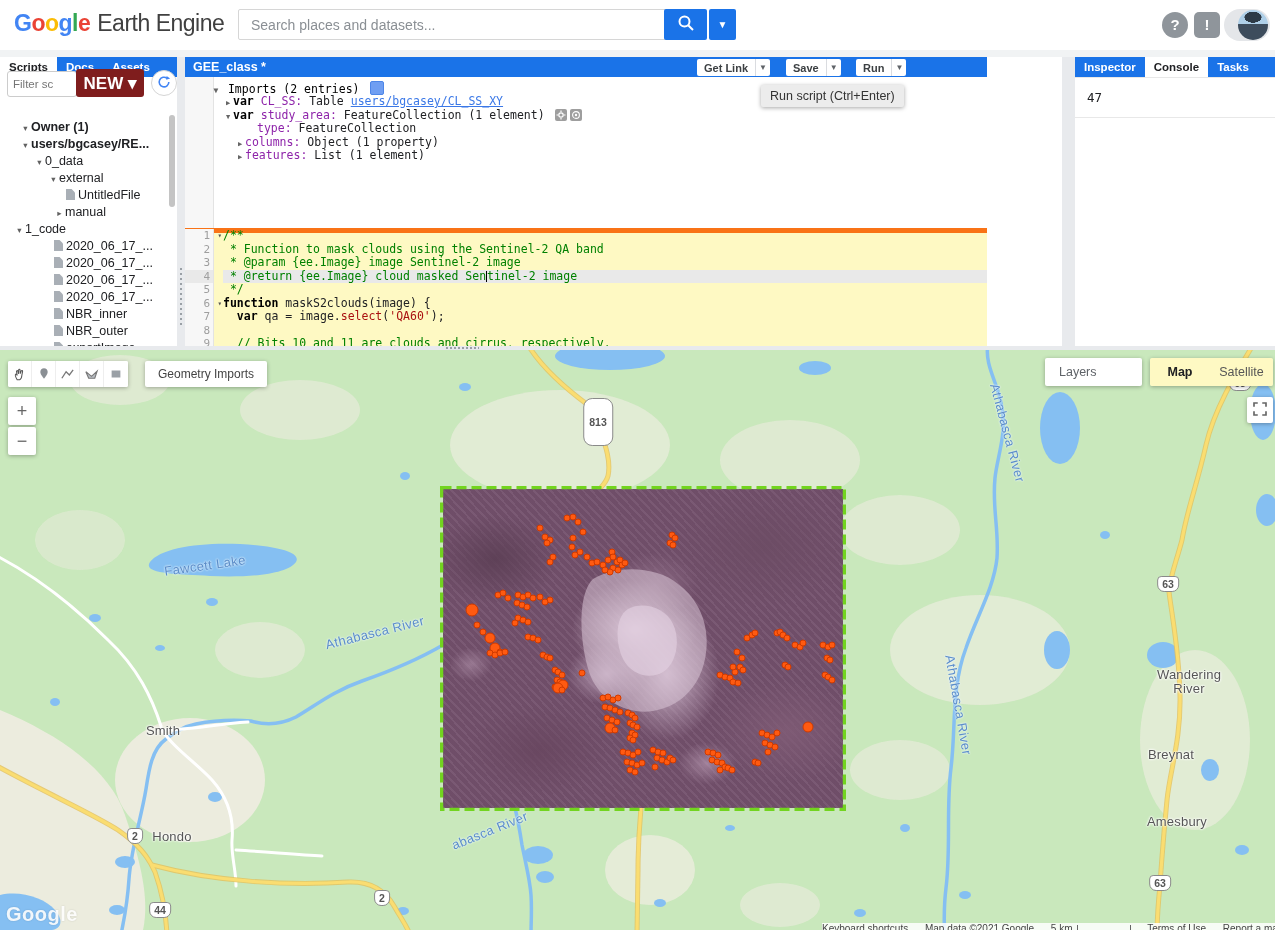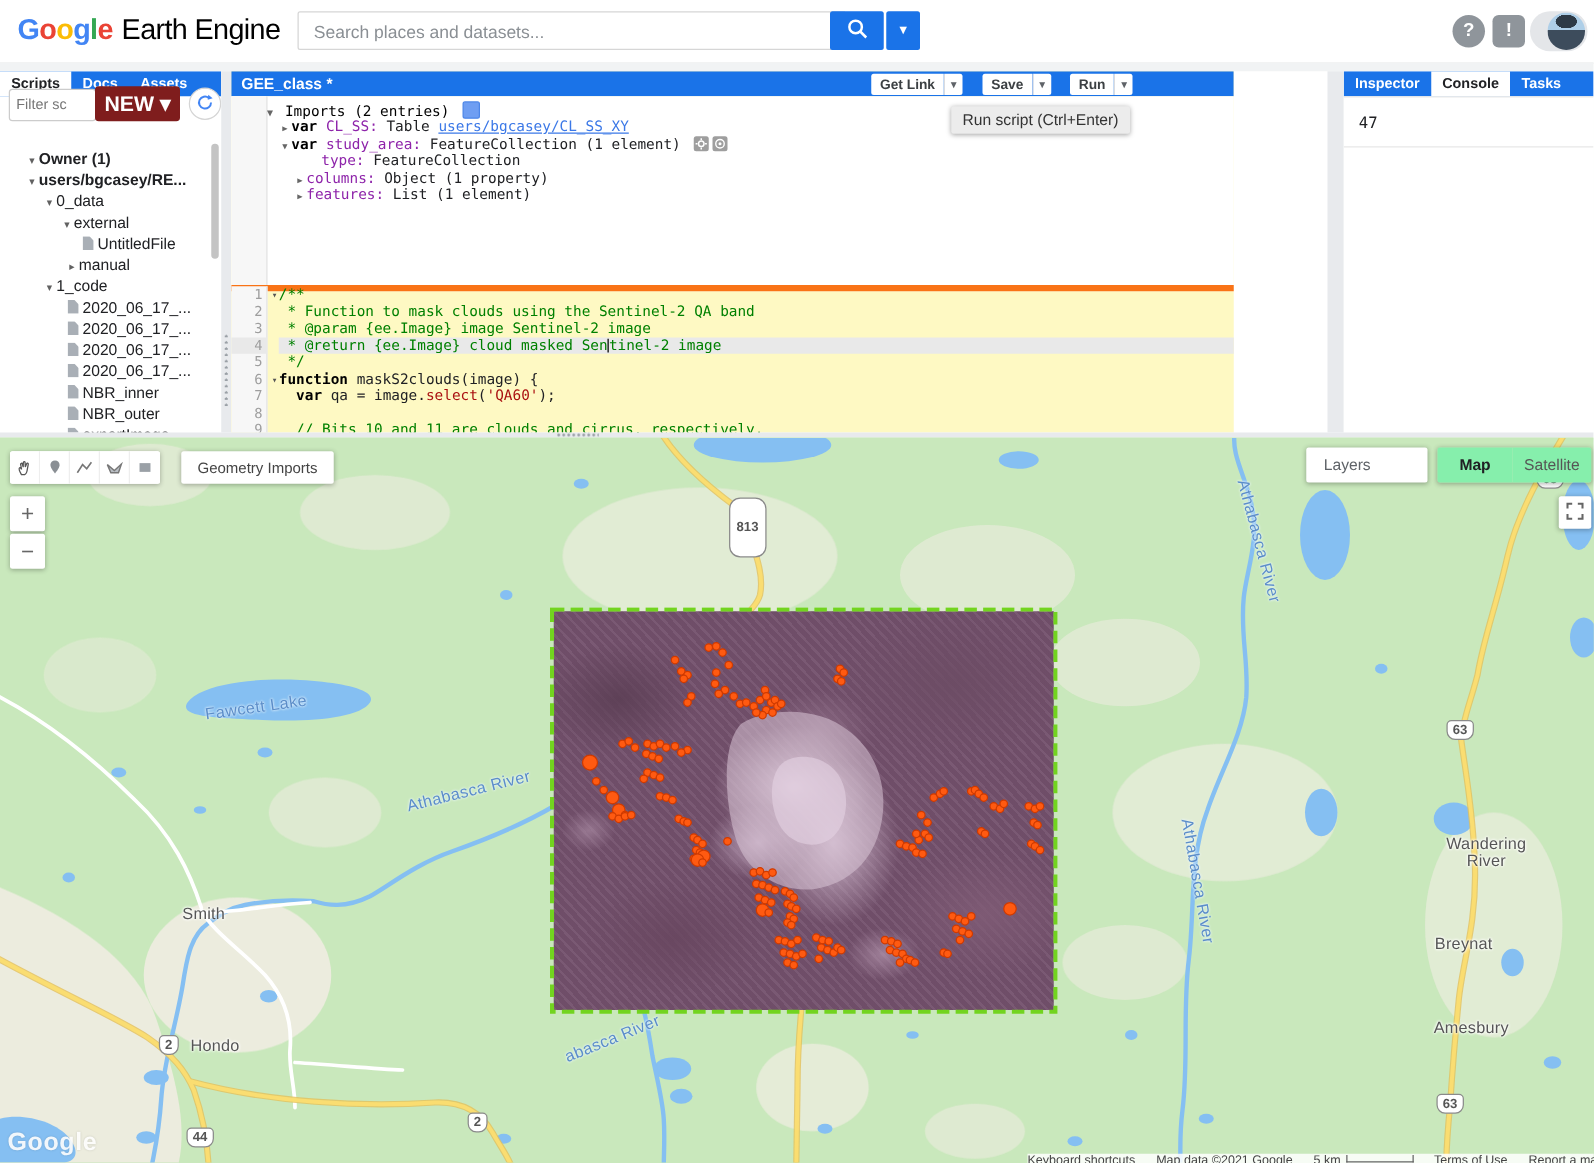--- a/index.html
+++ b/index.html
@@ -1,21 +1,21 @@
 <!DOCTYPE html>
 <html><head>
 <meta charset="utf-8">
 <style>
   html,body{margin:0;padding:0;background:#fff;}
   .app{position:relative;width:1275px;height:930px;overflow:hidden;font-family:"Liberation Sans",sans-serif;background:#fff;}
   
   .header{position:absolute;left:0;top:0;width:1275px;height:50px;background:#fff;border-bottom:1px solid #e6e6e6;}
   .logo{position:absolute;left:14px;top:10px;font-size:23px;letter-spacing:-.5px;}
   .logo .lg{font-weight:bold;}
-  .logo .suffix{color:#000000;margin-left:7px;font-weight:normal;}
+  .logo .suffix{color:#404040;margin-left:7px;font-weight:normal;}
   .search-wrap{position:absolute;left:238px;top:9px;height:32px;}
   .search-input{position:absolute;left:0;top:0;width:412px;height:29px;border:1px solid #d6d6d6;border-radius:2px 0 0 2px;padding:0 12px;font-size:14px;font-family:"Liberation Sans",sans-serif;color:#333;outline:none;}
   .search-input::placeholder{color:#8a8f94;}
   .search-btn{position:absolute;left:426px;top:0;width:43px;height:31px;background:#1a73e8;border:none;border-radius:2px;cursor:pointer;}
   .search-caret{position:absolute;left:471px;top:0;width:27px;height:31px;background:#1a73e8;border:none;border-radius:2px;color:#fff;font-size:10px;cursor:pointer;}
   .hdr-ic{position:absolute;top:12px;width:26px;height:26px;border-radius:50%;background:#8f959b;color:#fff;text-align:center;line-height:26px;font-size:15px;font-weight:bold;}
   .hdr-help{left:1162px;}
   .hdr-feedback{left:1194px;border-radius:5px;}
   .avatar-pill{position:absolute;left:1224px;top:9px;width:46px;height:32px;border-radius:16px;background:#e4e6e9;}
   .avatar{position:absolute;left:1238px;top:10px;width:30px;height:30px;border-radius:50%;background:
@@ -100,21 +100,21 @@
     #72506b;}
   .overlay svg{position:absolute;left:-3px;top:-3px;}
   .mtools{position:absolute;left:8px;top:11px;height:26px;background:#fff;border-radius:2px;box-shadow:0 1px 4px rgba(0,0,0,.3);display:flex;}
   .mtool{width:24px;height:26px;border:none;background:#fff;border-right:1px solid #eee;cursor:pointer;padding:0;display:flex;align-items:center;justify-content:center;}
   .mtool:first-child{border-radius:2px 0 0 2px;}
   .mtool:last-child{border-right:none;border-radius:0 2px 2px 0;}
   .geom-btn{position:absolute;left:145px;top:11px;height:26px;background:#fff;border:none;border-radius:2px;box-shadow:0 1px 4px rgba(0,0,0,.3);font-size:12px;color:#444;padding:0 13px;cursor:pointer;font-family:"Liberation Sans",sans-serif;}
   .zoom-btn{position:absolute;left:8px;width:28px;height:28px;background:#fff;border:none;border-radius:2px;box-shadow:0 1px 4px rgba(0,0,0,.3);font-size:18px;color:#666;cursor:pointer;line-height:26px;padding:0;}
   .layers-btn{position:absolute;left:1045px;top:8px;width:97px;height:28px;background:#fff;border:none;border-radius:2px;box-shadow:0 1px 4px rgba(0,0,0,.3);font-size:12.5px;color:#5f6368;cursor:pointer;text-align:left;padding:0 14px;font-family:"Liberation Sans",sans-serif;}
   .mapsat{position:absolute;left:1150px;top:8px;height:28px;display:flex;box-shadow:0 1px 4px rgba(0,0,0,.3);border-radius:2px;}
-  .mapsat button{height:28px;background:#86efac;border:none;font-size:12.5px;cursor:pointer;font-family:"Liberation Sans",sans-serif;}
+  .mapsat button{height:28px;background:#fef9c3;border:none;font-size:12.5px;cursor:pointer;font-family:"Liberation Sans",sans-serif;}
   .btn-map{width:60px;font-weight:bold;color:#202124;border-right:1px solid #e8e8e8;border-radius:2px 0 0 2px;}
   .btn-sat{width:63px;color:#565656;border-radius:0 2px 2px 0;}
   .fs-btn{position:absolute;left:1247px;top:47px;width:26px;height:26px;background:#fff;border:none;border-radius:2px;box-shadow:0 1px 4px rgba(0,0,0,.3);cursor:pointer;padding:3px;}
   .watermark{position:absolute;left:6px;top:553px;color:rgba(255,255,255,.9);font-size:20px;font-weight:bold;letter-spacing:.5px;text-shadow:0 0 2px rgba(0,0,0,.15);}
   .attrib{position:absolute;left:822px;top:573px;right:0;height:14px;background:rgba(255,255,255,.85);font-size:10px;color:#444;white-space:nowrap;}
   .attrib span{margin-right:14px;}
   .scalebar{display:inline-block;width:52px;height:5px;border-left:1px solid #666;border-right:1px solid #666;border-bottom:1px solid #666;vertical-align:1px;margin-right:14px;}
 </style>
 </head>
 <body>
@@ -153,22 +153,22 @@
             <polygon points="11,1 15,4 10.5,5.5" fill="#4285f4"></polygon>
           </svg>
       </button>
     </div>
     <div class="tree" id="script-tree">
         <div class="tree-row" style="padding-left: 20px;"><span class="tree-arrow">▾</span><span style="font-weight: bold;">Owner (1)</span></div>
         <div class="tree-row" style="padding-left: 20px;"><span class="tree-arrow">▾</span><span style="font-weight: bold;">users/bgcasey/RE...</span></div>
         <div class="tree-row" style="padding-left: 34px;"><span class="tree-arrow">▾</span><span>0_data</span></div>
         <div class="tree-row" style="padding-left: 48px;"><span class="tree-arrow">▾</span><span>external</span></div>
         <div class="tree-row" style="padding-left: 66px;"><span class="file-ic"></span><span>UntitledFile</span></div>
-        <div class="tree-row" style="padding-left: 20px; margin-left: 32px;"><span class="tree-arrow">▸</span><span>manual</span></div>
-        <div class="tree-row" style="padding-left: 34px;"><span class="tree-arrow">▾</span><span>1_code</span></div>
+        <div class="tree-row" style="padding-left: 54px;"><span class="tree-arrow">▸</span><span>manual</span></div>
+        <div class="tree-row" style="padding-left: 14px;"><span class="tree-arrow">▾</span><span>1_code</span></div>
         <div class="tree-row" style="padding-left: 54px;"><span class="file-ic"></span><span>2020_06_17_...</span></div>
         <div class="tree-row" style="padding-left: 54px;"><span class="file-ic"></span><span>2020_06_17_...</span></div>
         <div class="tree-row" style="padding-left: 54px;"><span class="file-ic"></span><span>2020_06_17_...</span></div>
         <div class="tree-row" style="padding-left: 54px;"><span class="file-ic"></span><span>2020_06_17_...</span></div>
         <div class="tree-row" style="padding-left: 54px;"><span class="file-ic"></span><span>NBR_inner</span></div>
         <div class="tree-row" style="padding-left: 54px;"><span class="file-ic"></span><span>NBR_outer</span></div>
         <div class="tree-row" style="padding-left: 54px;"><span class="file-ic"></span><span>exportImage...</span></div>
       </div>
     <div class="lp-scroll"></div>
   </div>

